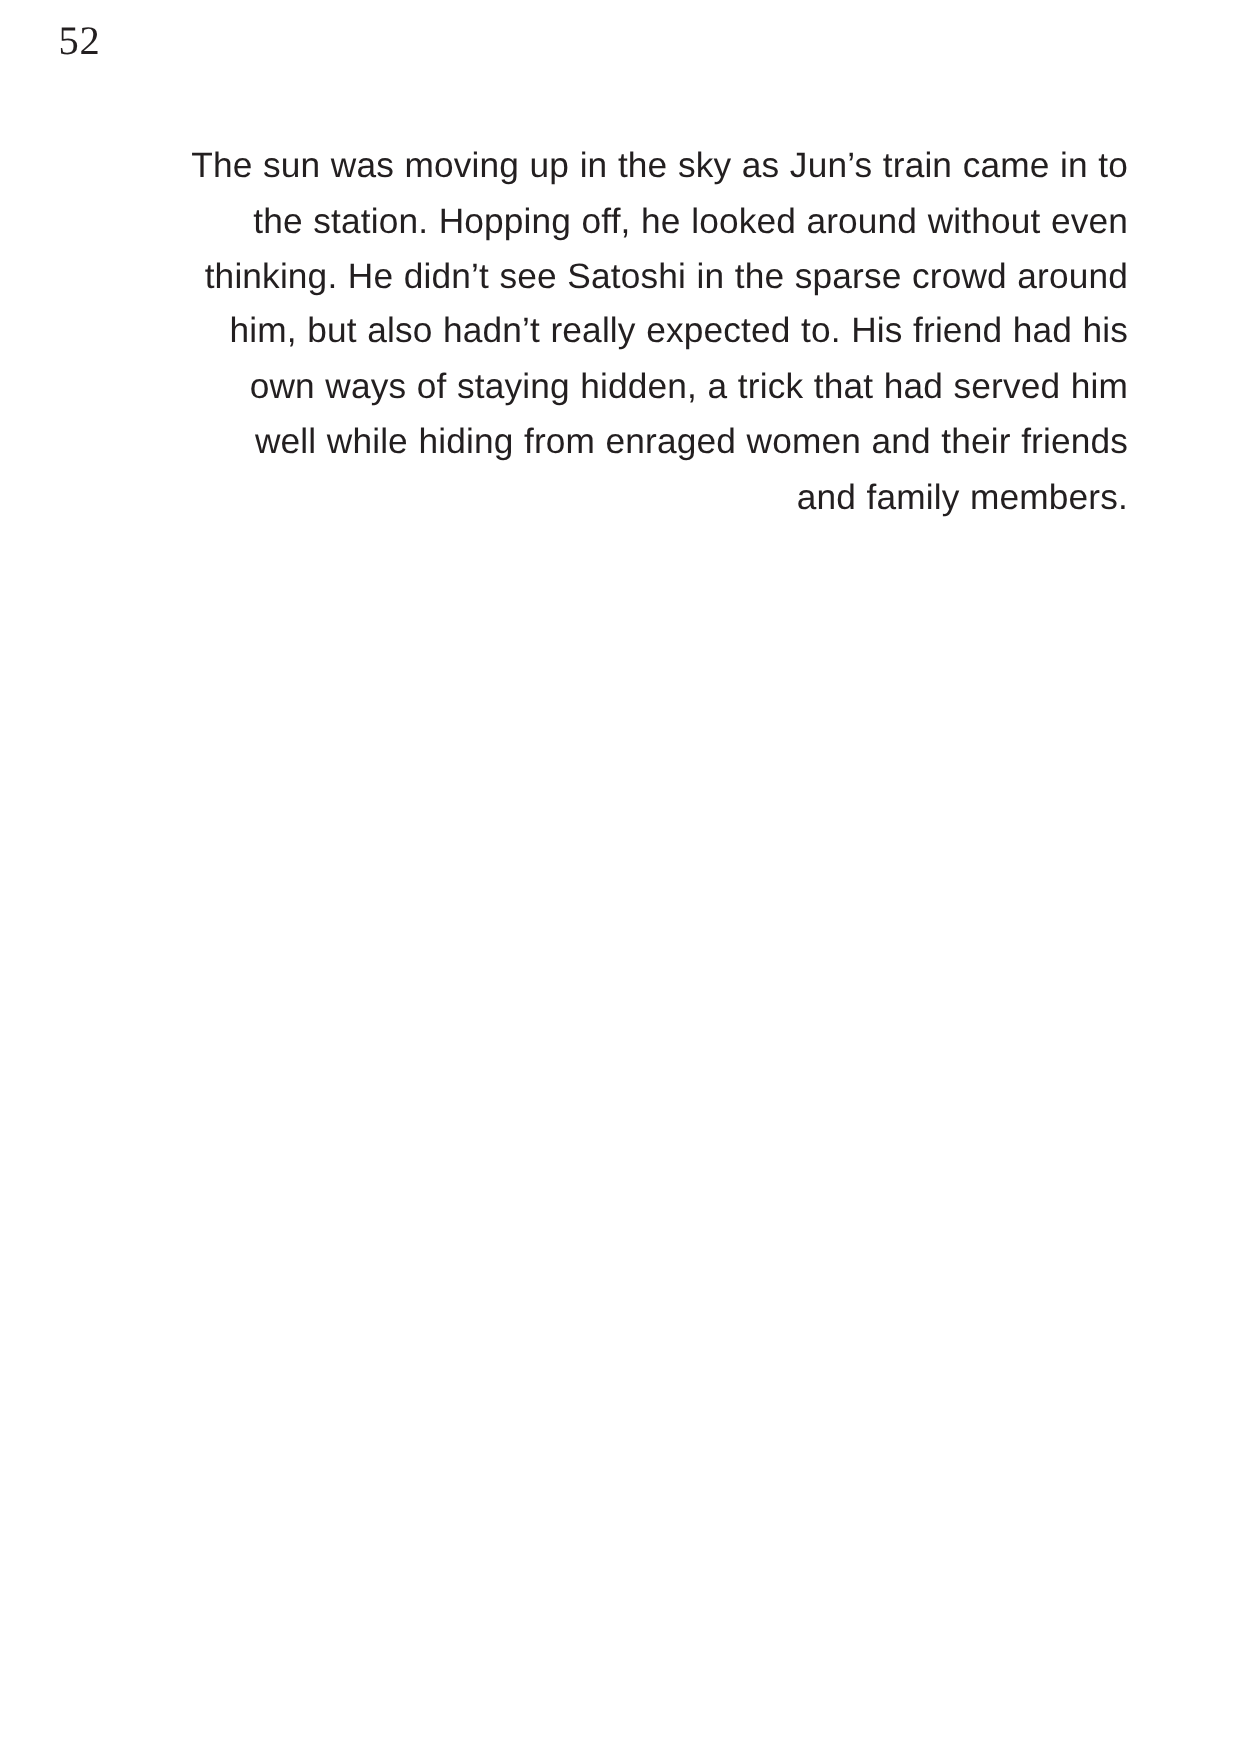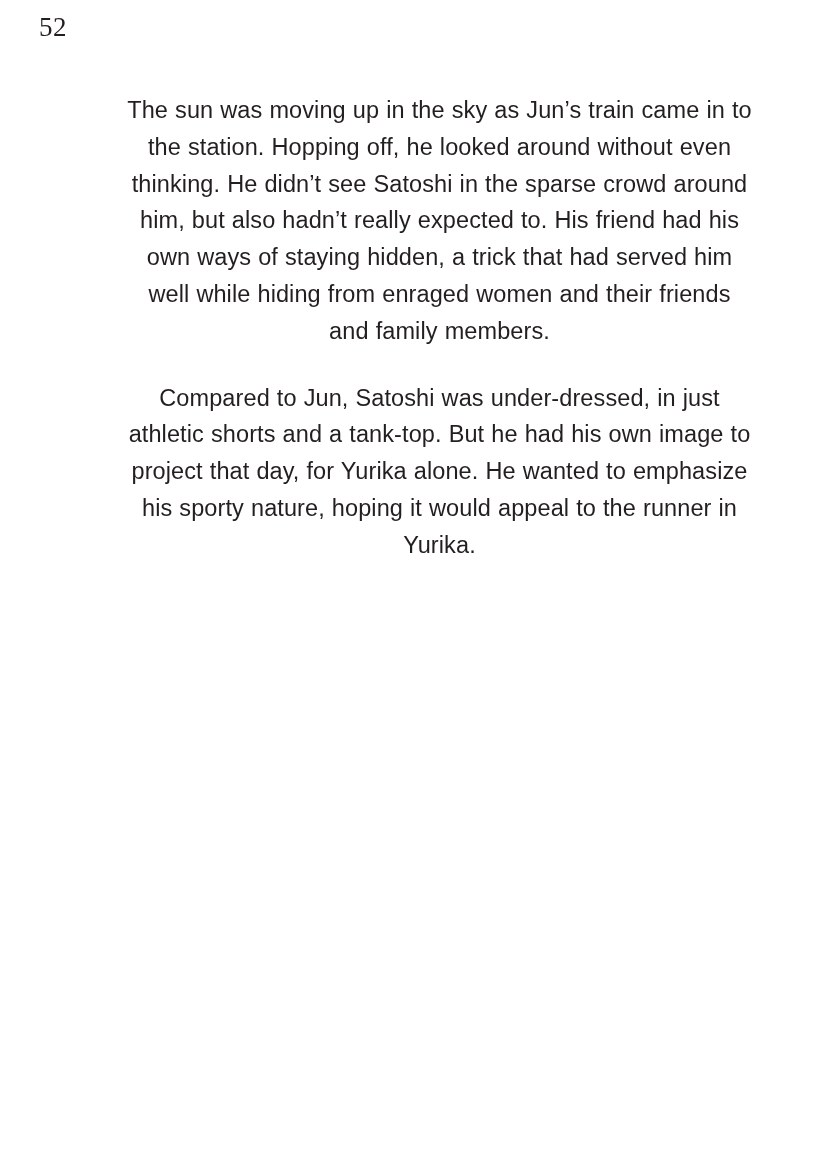--- a/index.html
+++ b/index.html
@@ -38,33 +38,32 @@
     top: 92px;
     left: 100px;
     width: 625px;
   }
   .paragraph {
     font-family: "Liberation Sans", sans-serif;
     font-size: 23.5px;
     line-height: 36.8px;
     color: #231f20;
     margin: 0 0 30px 0;
-    text-align: center;
+    text-align: right;
     letter-spacing: 0.1px;
     word-spacing: 0.4px;
   }
   .paragraph:last-child {
     margin-bottom: 0;
   }
 </style>
 </head>
 <body>
 
 <div class="page">
 
   <div class="page-number">52</div>
 
   <div class="text-column">
     <p class="paragraph">The sun was moving up in the sky as Jun’s train came in to the station. Hopping off, he looked around without even thinking. He didn’t see Satoshi in the sparse crowd around him, but also hadn’t really expected to. His friend had his own ways of staying hidden, a trick that had served him well while hiding from enraged women and their friends and family members.</p>
-    <p class="paragraph">Compared to Jun, Satoshi was under-dressed, in just athletic shorts and a tank-top. But he had his own image to project that day, for Yurika alone. He wanted to emphasize his sporty nature, hoping it would appeal to the runner in Yurika.</p>
   </div>
 
 </div>
 
 </body></html>

